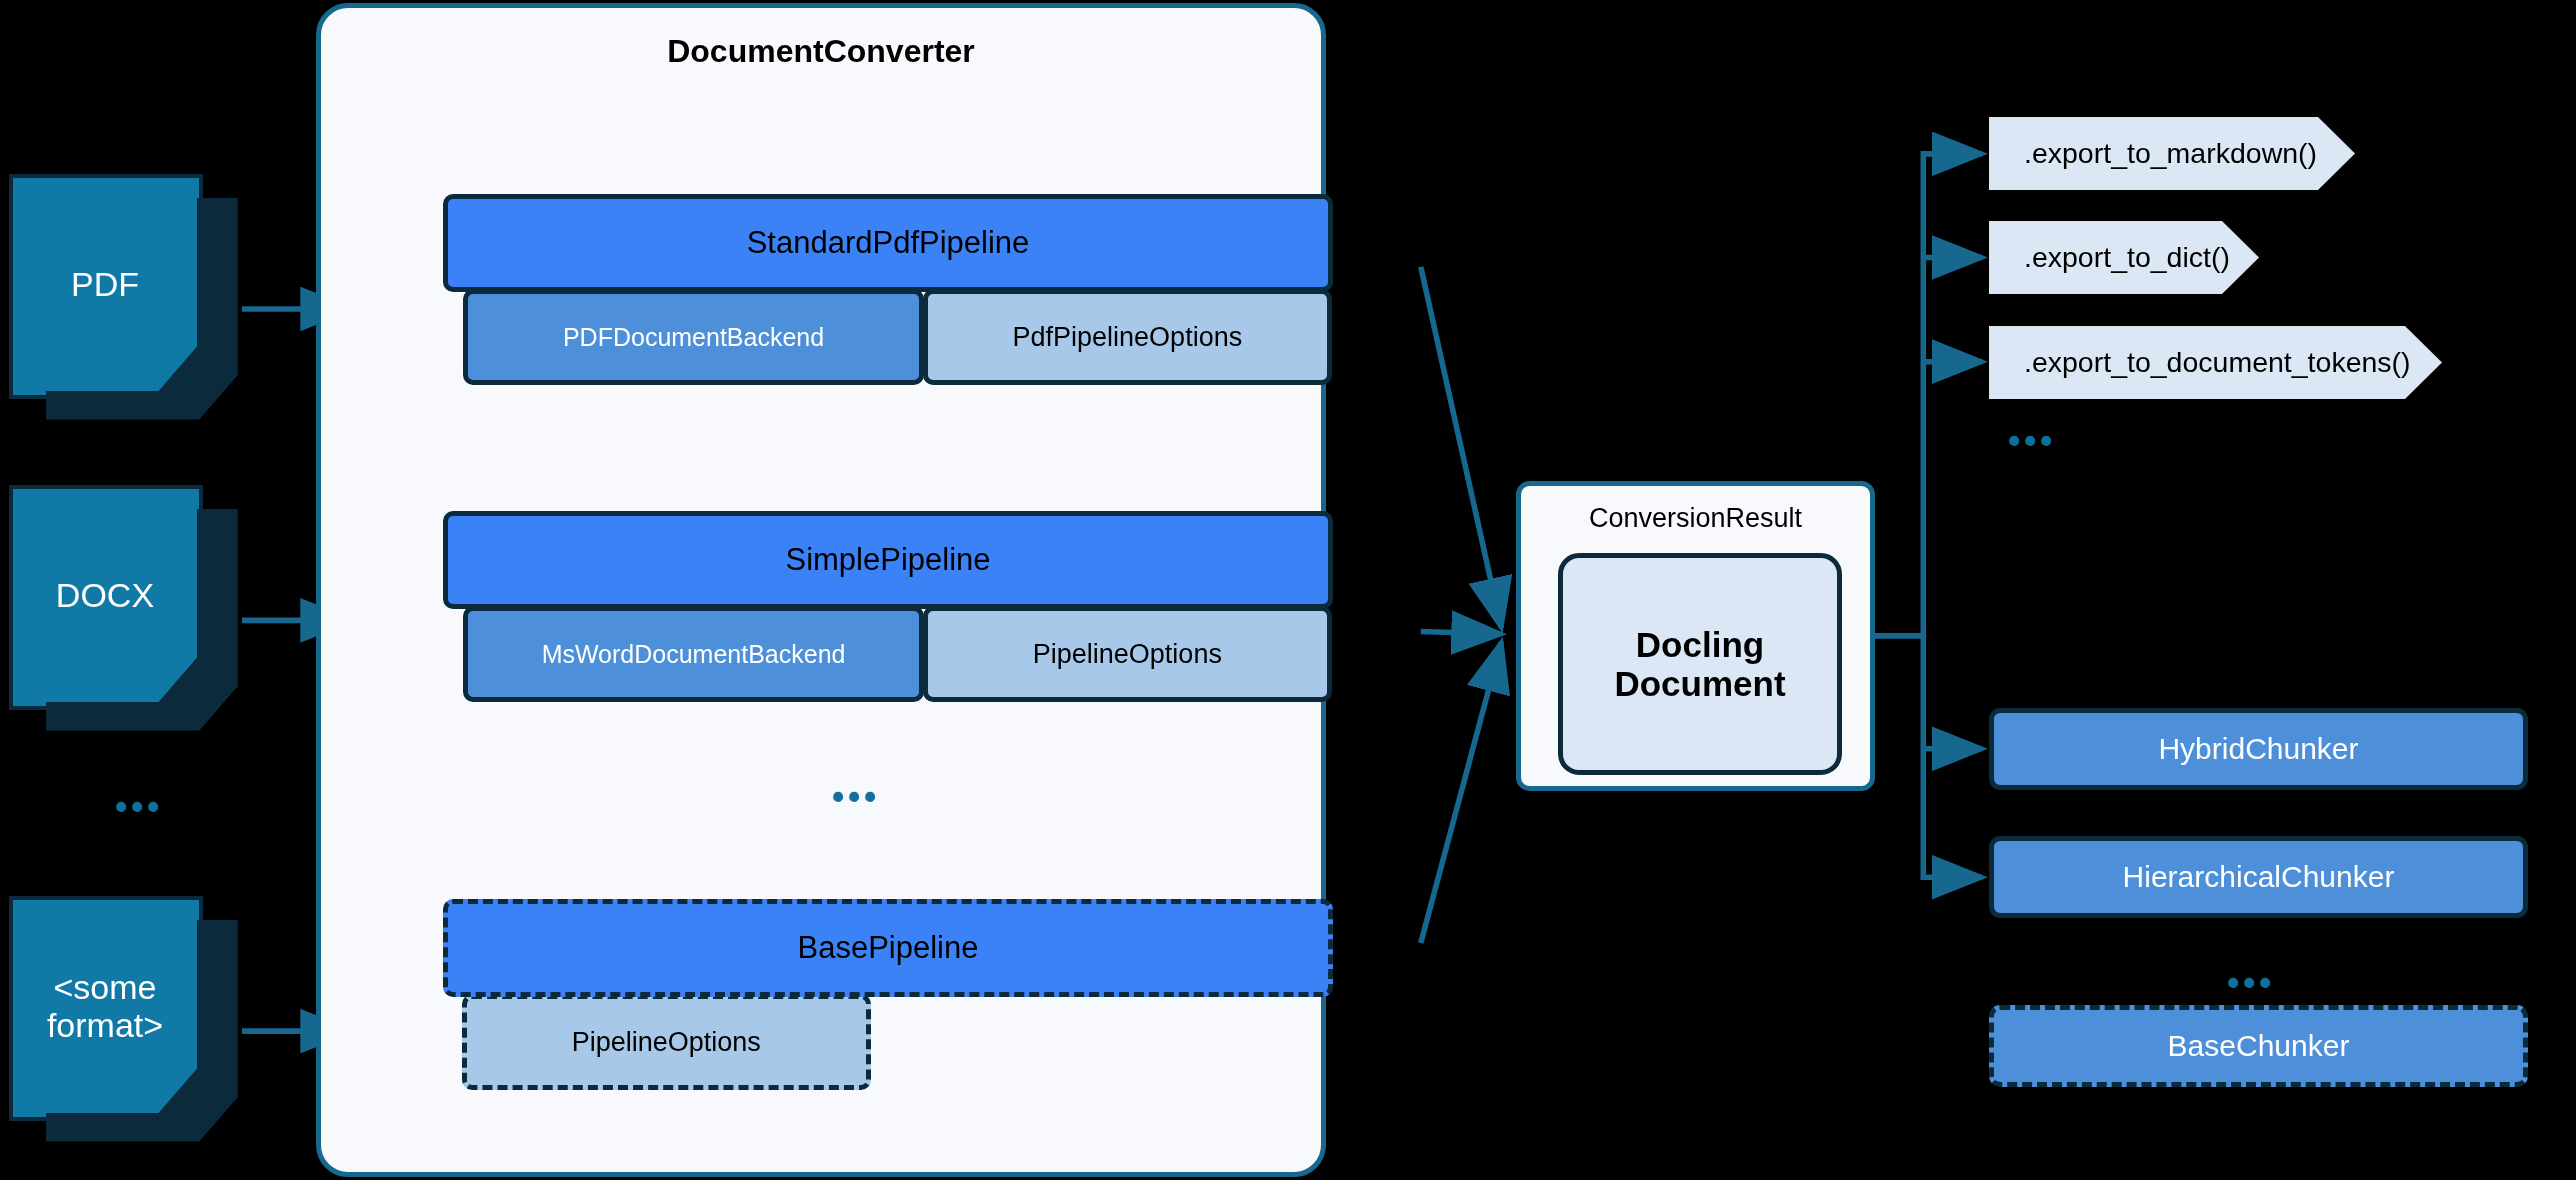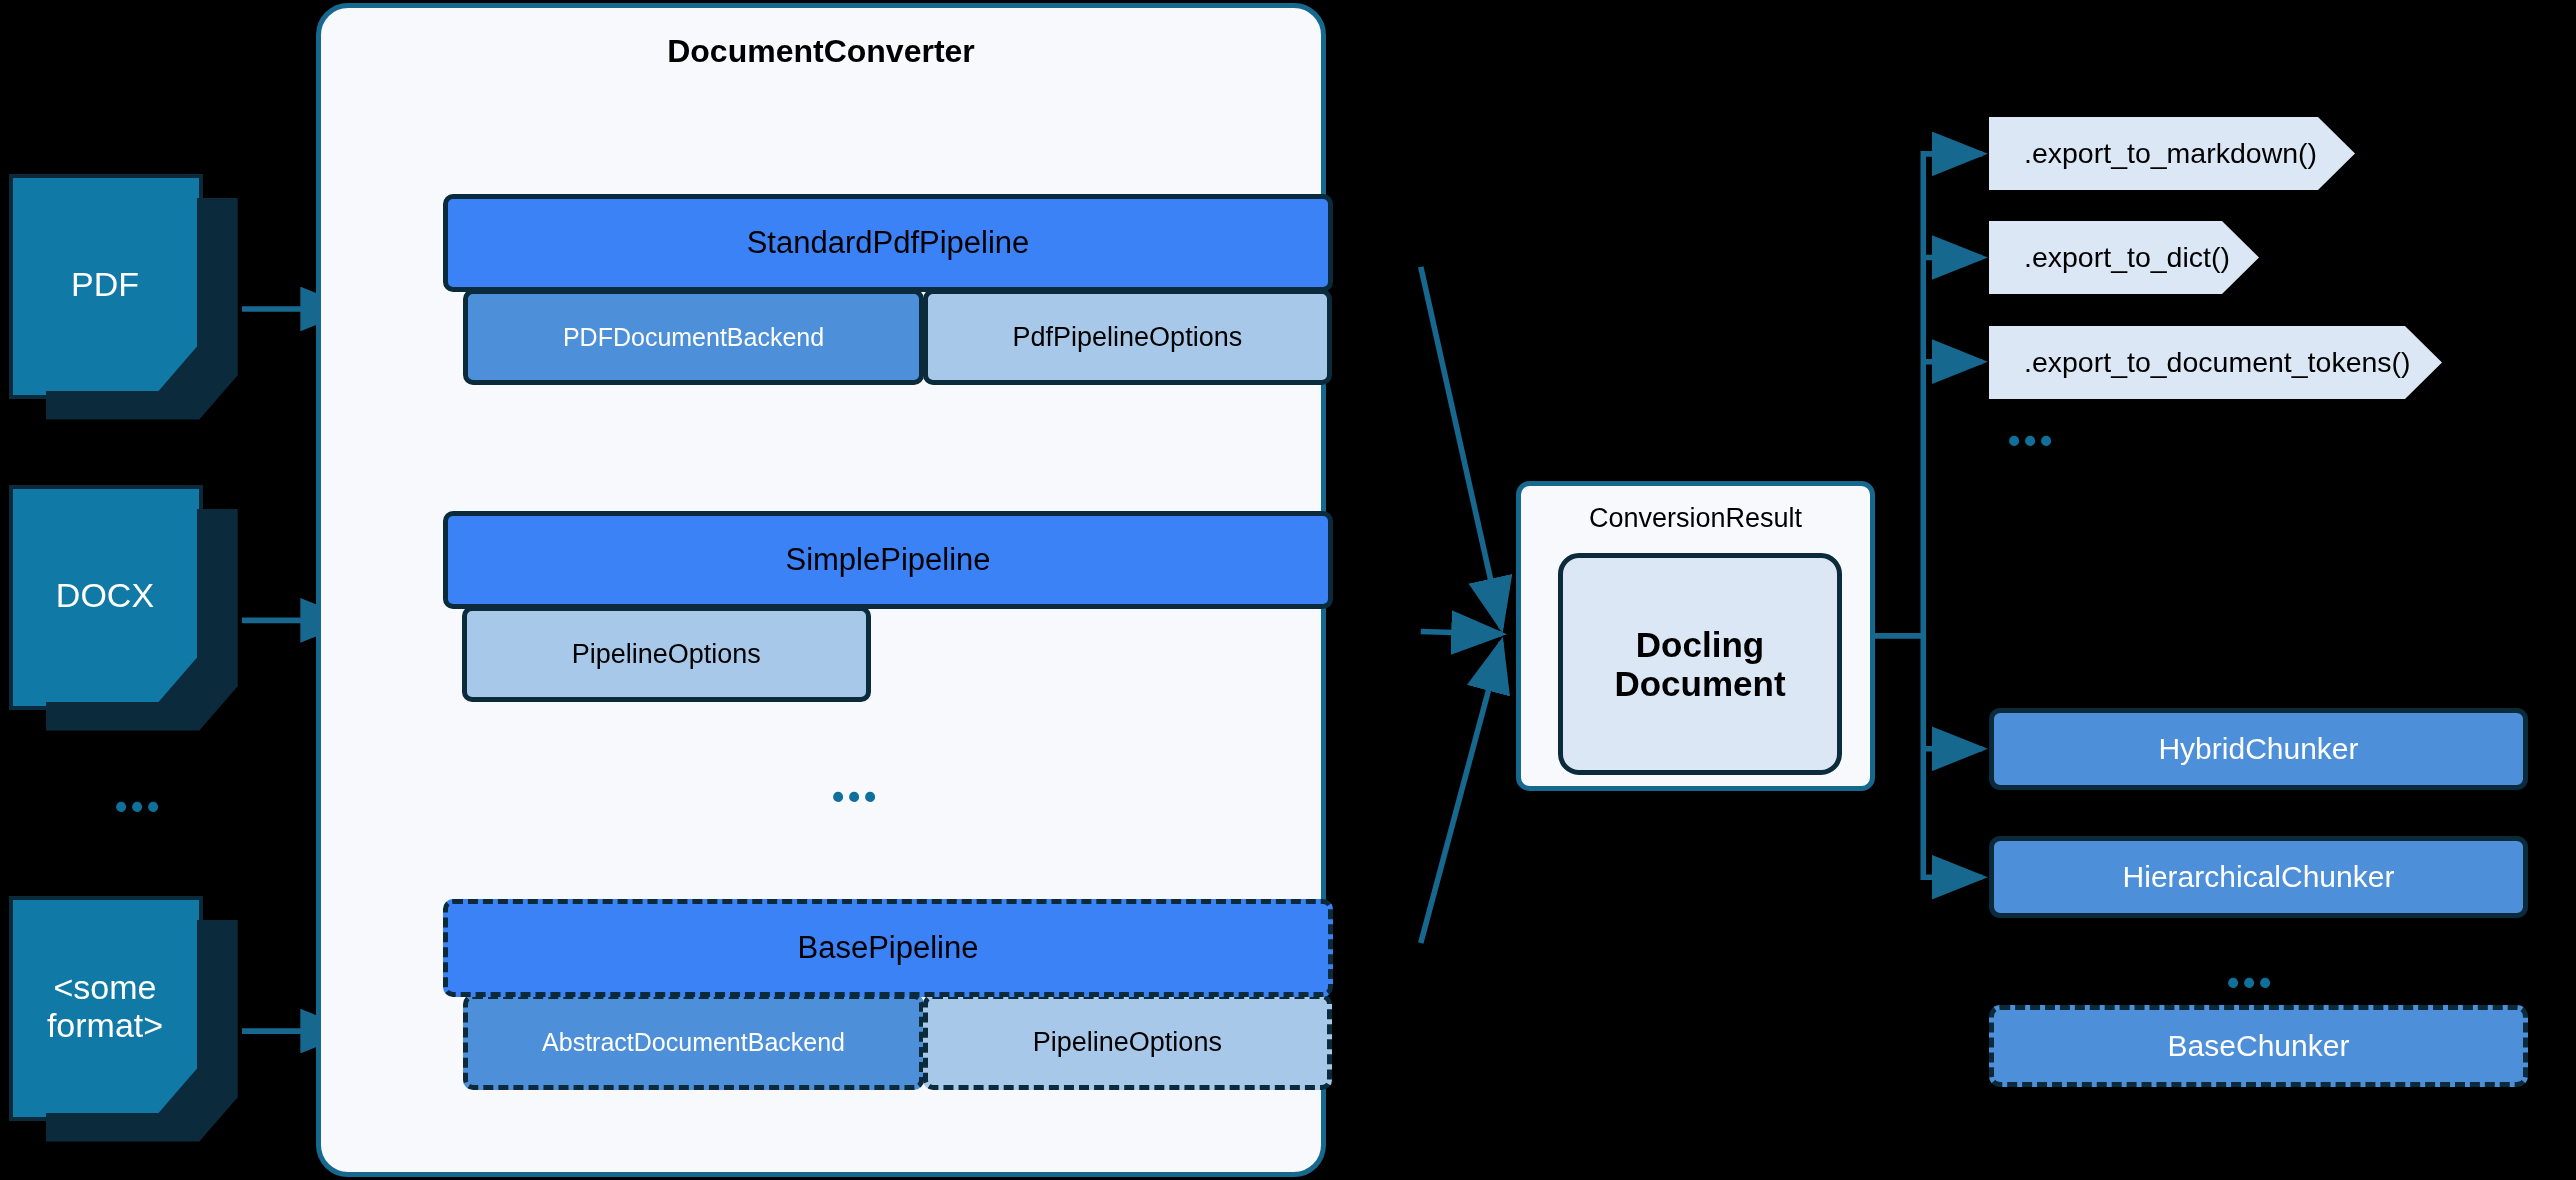--- a/index.html
+++ b/index.html
@@ -154,30 +154,30 @@
     <div class="pipe-head">StandardPdfPipeline</div>
     <div class="pipe-row">
       <div class="pipe-backend">PDFDocumentBackend</div>
       <div class="pipe-options">PdfPipelineOptions</div>
     </div>
   </div>
 
   <div class="pipe-group" style="top:503px;">
     <div class="pipe-head">SimplePipeline</div>
     <div class="pipe-row">
+      <div class="pipe-backend">MsWordDocumentBackend</div>
       <div class="pipe-options">PipelineOptions</div>
     </div>
   </div>
 
   <div class="ellipsis" style="left:511px;top:771px;">•••</div>
 
   <div class="pipe-group dashed" style="top:891px;">
     <div class="pipe-head">BasePipeline</div>
     <div class="pipe-row">
-      <div class="pipe-backend">AbstractDocumentBackend</div>
       <div class="pipe-options">PipelineOptions</div>
     </div>
   </div>
 </div>
 
 <div class="abs" id="conversion-result">
   <div class="abs" id="conversion-result-label">ConversionResult</div>
   <div class="abs" id="docling-document">
     <span><span>Docling</span><br><span>Document</span></span>
   </div>

